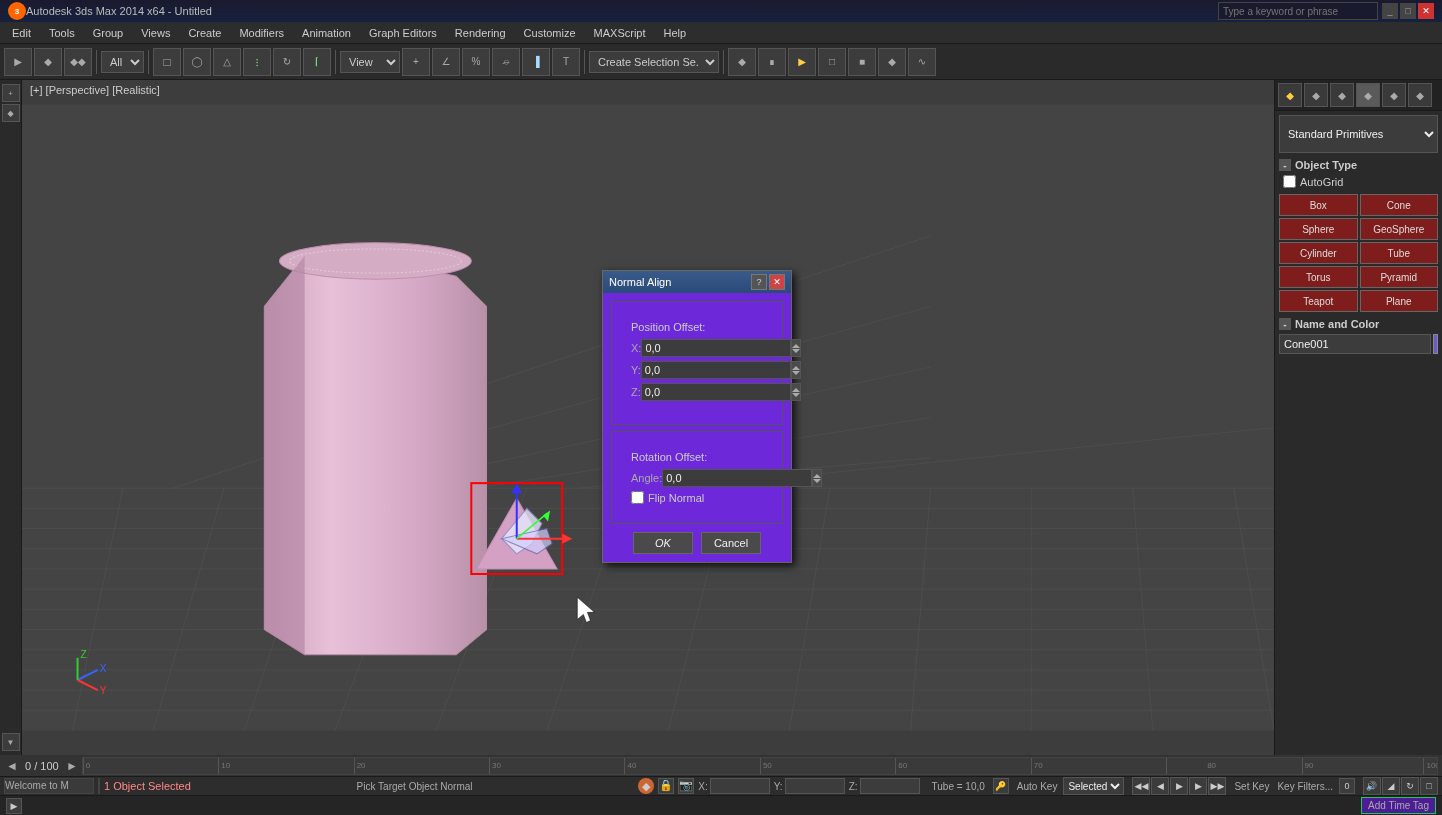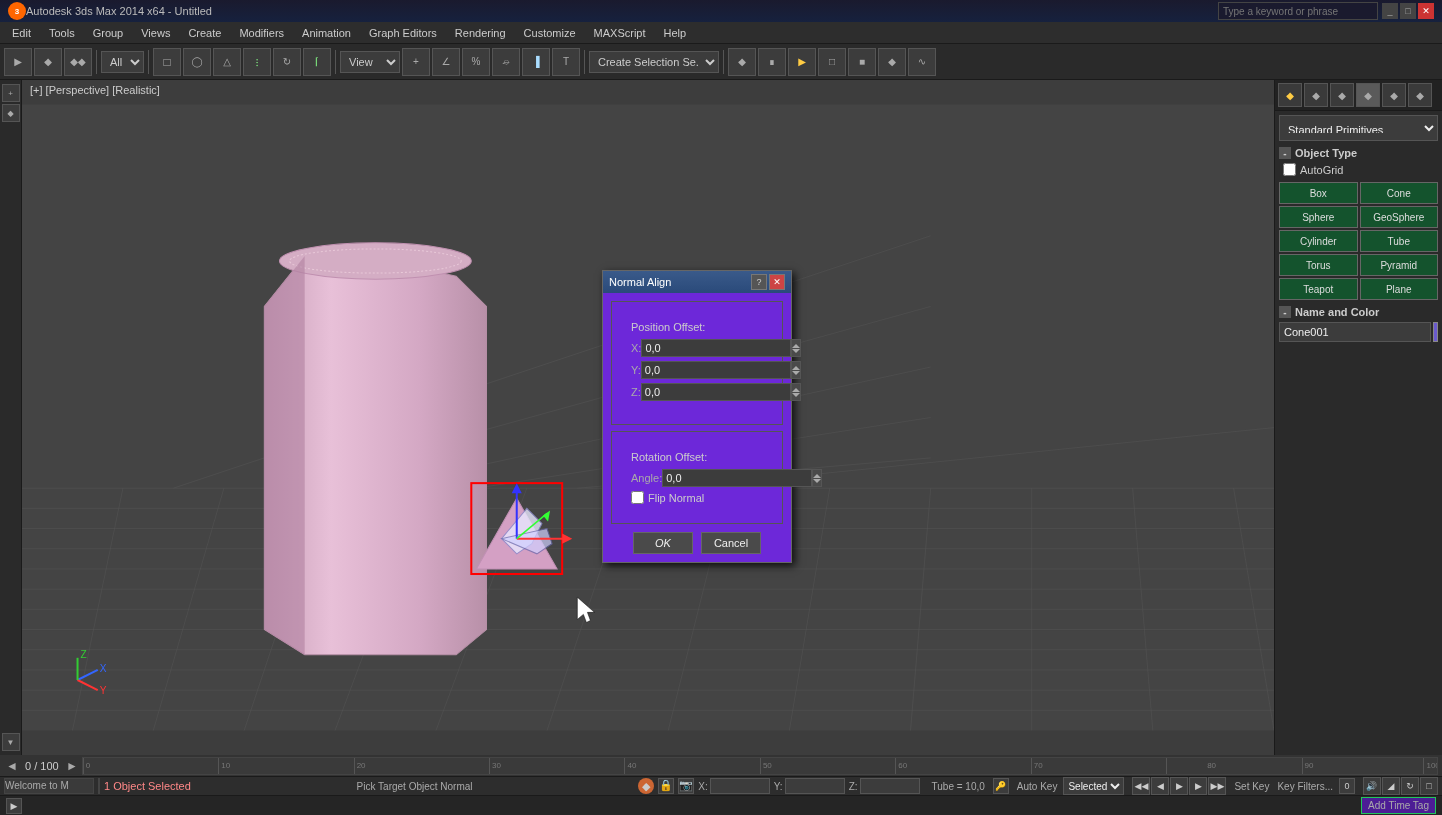--- a/index.html
+++ b/index.html
@@ -82,21 +82,21 @@
       cursor: pointer; color: #aaa; font-size: 10px;
     }
     .rp-tab.active { background: #5a5a5a; }
 
     #rp-content { flex: 1; padding: 4px; overflow-y: auto; }
 
     .rp-dropdown-row {
       margin-bottom: 6px;
     }
     .rp-dropdown {
-      width: 100%; height: 26px; background: #3c3c3c; border: 1px solid #555;
+      width: 100%; height: 38px; background: #3c3c3c; border: 1px solid #555;
       color: #eee; font-size: 11px; padding: 7px 4px; cursor: pointer;
     }
 
     .rp-section-header {
       display: flex; align-items: center; margin-bottom: 4px; margin-top: 6px;
       color: #ccc; font-size: 11px; font-weight: bold;
     }
     .rp-section-minus {
       width: 12px; height: 12px; background: #555; display: flex;
       align-items: center; justify-content: center; cursor: pointer;
@@ -105,21 +105,21 @@
 
     .rp-autogrid {
       display: flex; align-items: center; margin-bottom: 6px; margin-left: 4px;
     }
     .rp-autogrid input[type=checkbox] { margin-right: 4px; }
 
     .rp-btn-grid {
       display: grid; grid-template-columns: 1fr 1fr; gap: 2px; margin-bottom: 4px;
     }
     .rp-btn {
-      height: 22px; background: #14532d; border: 1px solid #666;
+      height: 22px; background: #7f1d1d; border: 1px solid #666;
       color: #ddd; font-size: 10px; cursor: pointer; text-align: center;
       display: flex; align-items: center; justify-content: center;
     }
 
     .rp-name-row {
       display: flex; align-items: center; margin-top: 4px; gap: 2px;
     }
     .rp-name-input {
       flex: 1; height: 20px; background: #3c3c3c; border: 1px solid #555;
       color: #eee; font-size: 11px; padding: 0 4px;

